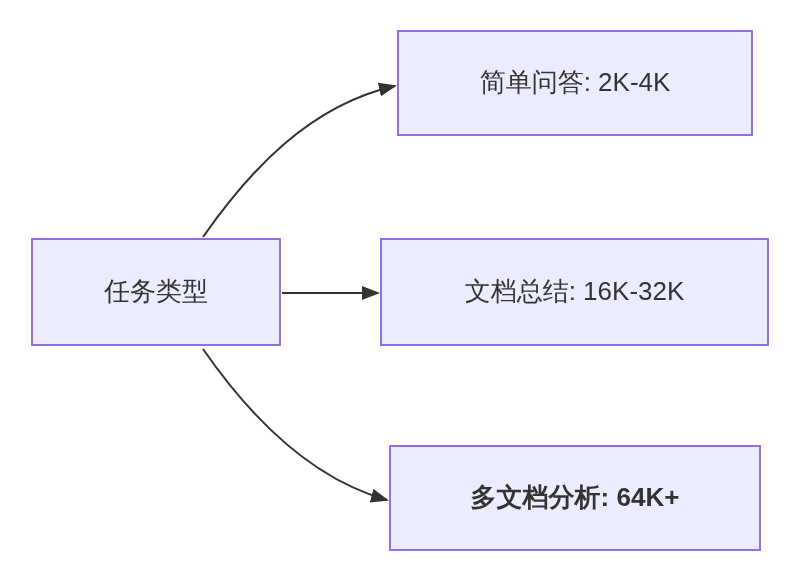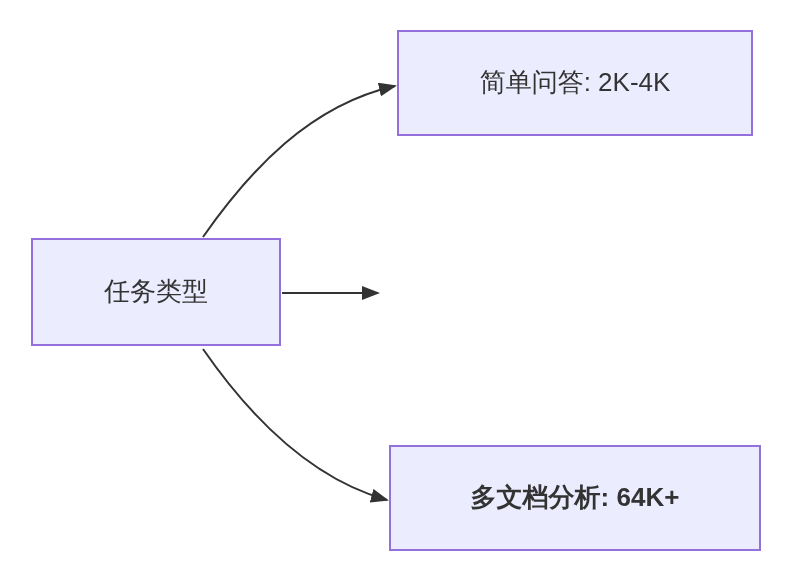--- a/index.html
+++ b/index.html
@@ -65,18 +65,21 @@
   </svg>
 
   <div class="node node-root">
     <span class="node-label">任务类型</span>
   </div>
 
   <div class="node node-top">
     <span class="node-label">简单问答: 2K-4K</span>
   </div>
 
+  <div class="node node-middle">
+    <span class="node-label">文档总结: 16K-32K</span>
+  </div>
 
   <div class="node node-bottom">
     <span class="node-label">多文档分析: 64K+</span>
   </div>
 
 </div>
 
 </body></html>

